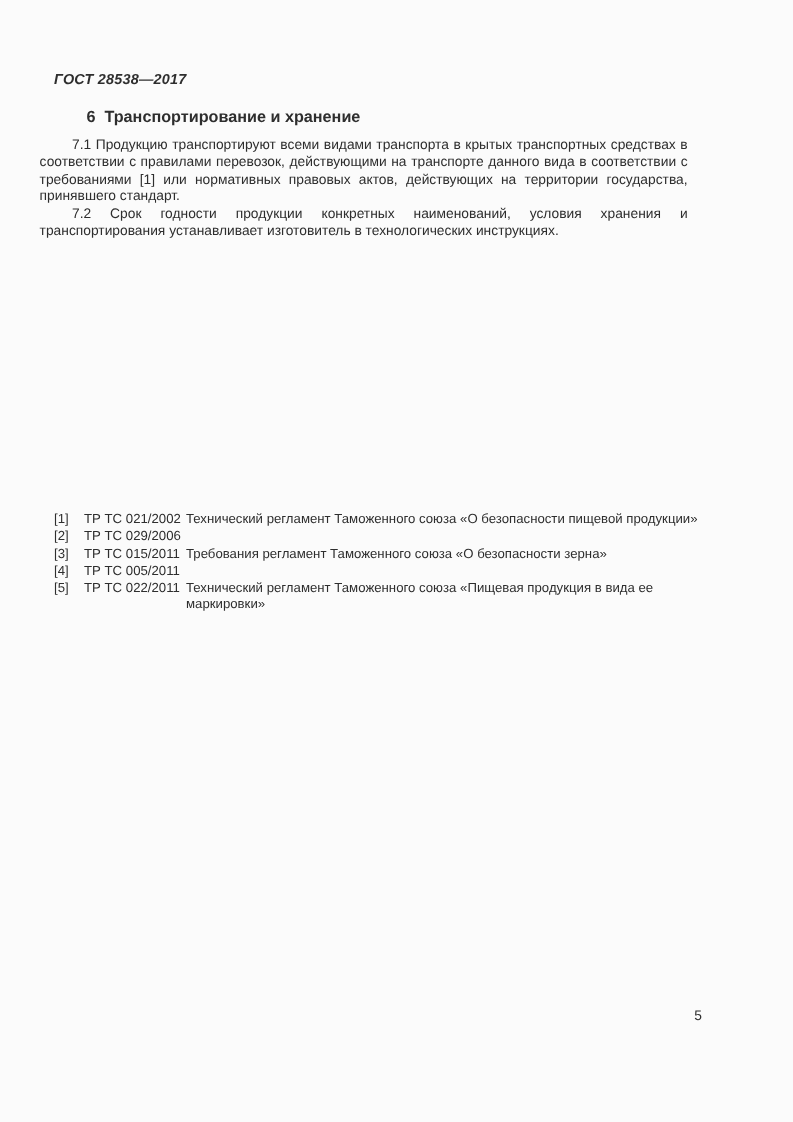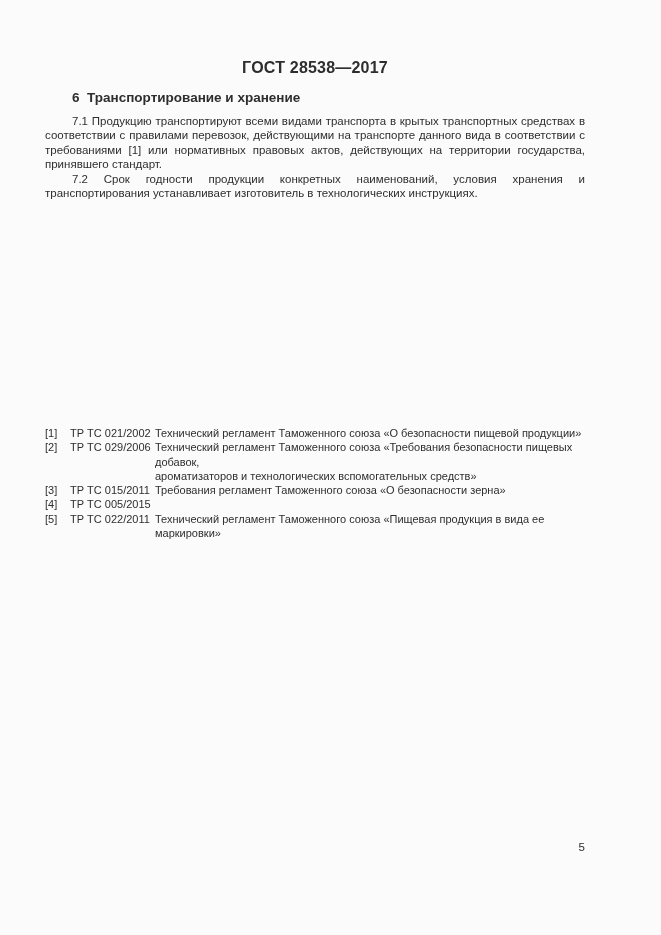--- a/index.html
+++ b/index.html
@@ -14,37 +14,38 @@
     width: 661px;
     height: 935px;
     background: #fbfbfb;
     overflow: hidden;
   }
   .doc-header {
     position: absolute;
     top: 59px;
     left: 45px;
     width: 540px;
-    text-align: center;
-    font-size: 16px;
+    text-align: left;
+    font-size: 12px;
     font-weight: bold;
     letter-spacing: 0.2px;
+    font-style: italic;
   }
   .section-heading {
     position: absolute;
     top: 90px;
     left: 72px;
     font-size: 13.5px;
     font-weight: bold;
     white-space: pre-wrap;
   }
   .body-text {
     position: absolute;
     top: 114px;
-    left: 45px;
+    left: 33px;
     width: 540px;
     font-size: 11.5px;
     line-height: 14.4px;
     text-align: justify;
   }
   .body-text p {
     text-indent: 27px;
   }
   .bib-title {
     position: absolute;
@@ -101,37 +102,33 @@
       <span class="bib-label">[1]</span>
       <span class="bib-code">ТР ТС 021/2002</span>
       <span class="bib-text">
         <span class="bib-line">Технический регламент Таможенного союза «О безопасности пищевой продукции»</span>
       </span>
     </div>
 
     <div class="bib-row">
       <span class="bib-label">[2]</span>
       <span class="bib-code">ТР ТС 029/2006</span>
-      <span class="bib-text">
-        <span class="bib-line">Технический регламент Таможенного союза «Требования безопасности пищевых добавок,</span>
-        <span class="bib-line">ароматизаторов и технологических вспомогательных средств»</span>
-      </span>
     </div>
 
     <div class="bib-row">
       <span class="bib-label">[3]</span>
       <span class="bib-code">ТР ТС 015/2011</span>
       <span class="bib-text">
         <span class="bib-line">Требования регламент Таможенного союза «О безопасности зерна»</span>
       </span>
     </div>
 
     <div class="bib-row">
       <span class="bib-label">[4]</span>
-      <span class="bib-code">ТР ТС 005/2015</span>
+      <span class="bib-code">ТР ТС 005/2011</span>
     </div>
 
     <div class="bib-row">
       <span class="bib-label">[5]</span>
       <span class="bib-code">ТР ТС 022/2011</span>
       <span class="bib-text">
         <span class="bib-line">Технический регламент Таможенного союза «Пищевая продукция в вида ее маркировки»</span>
       </span>
     </div>
 

